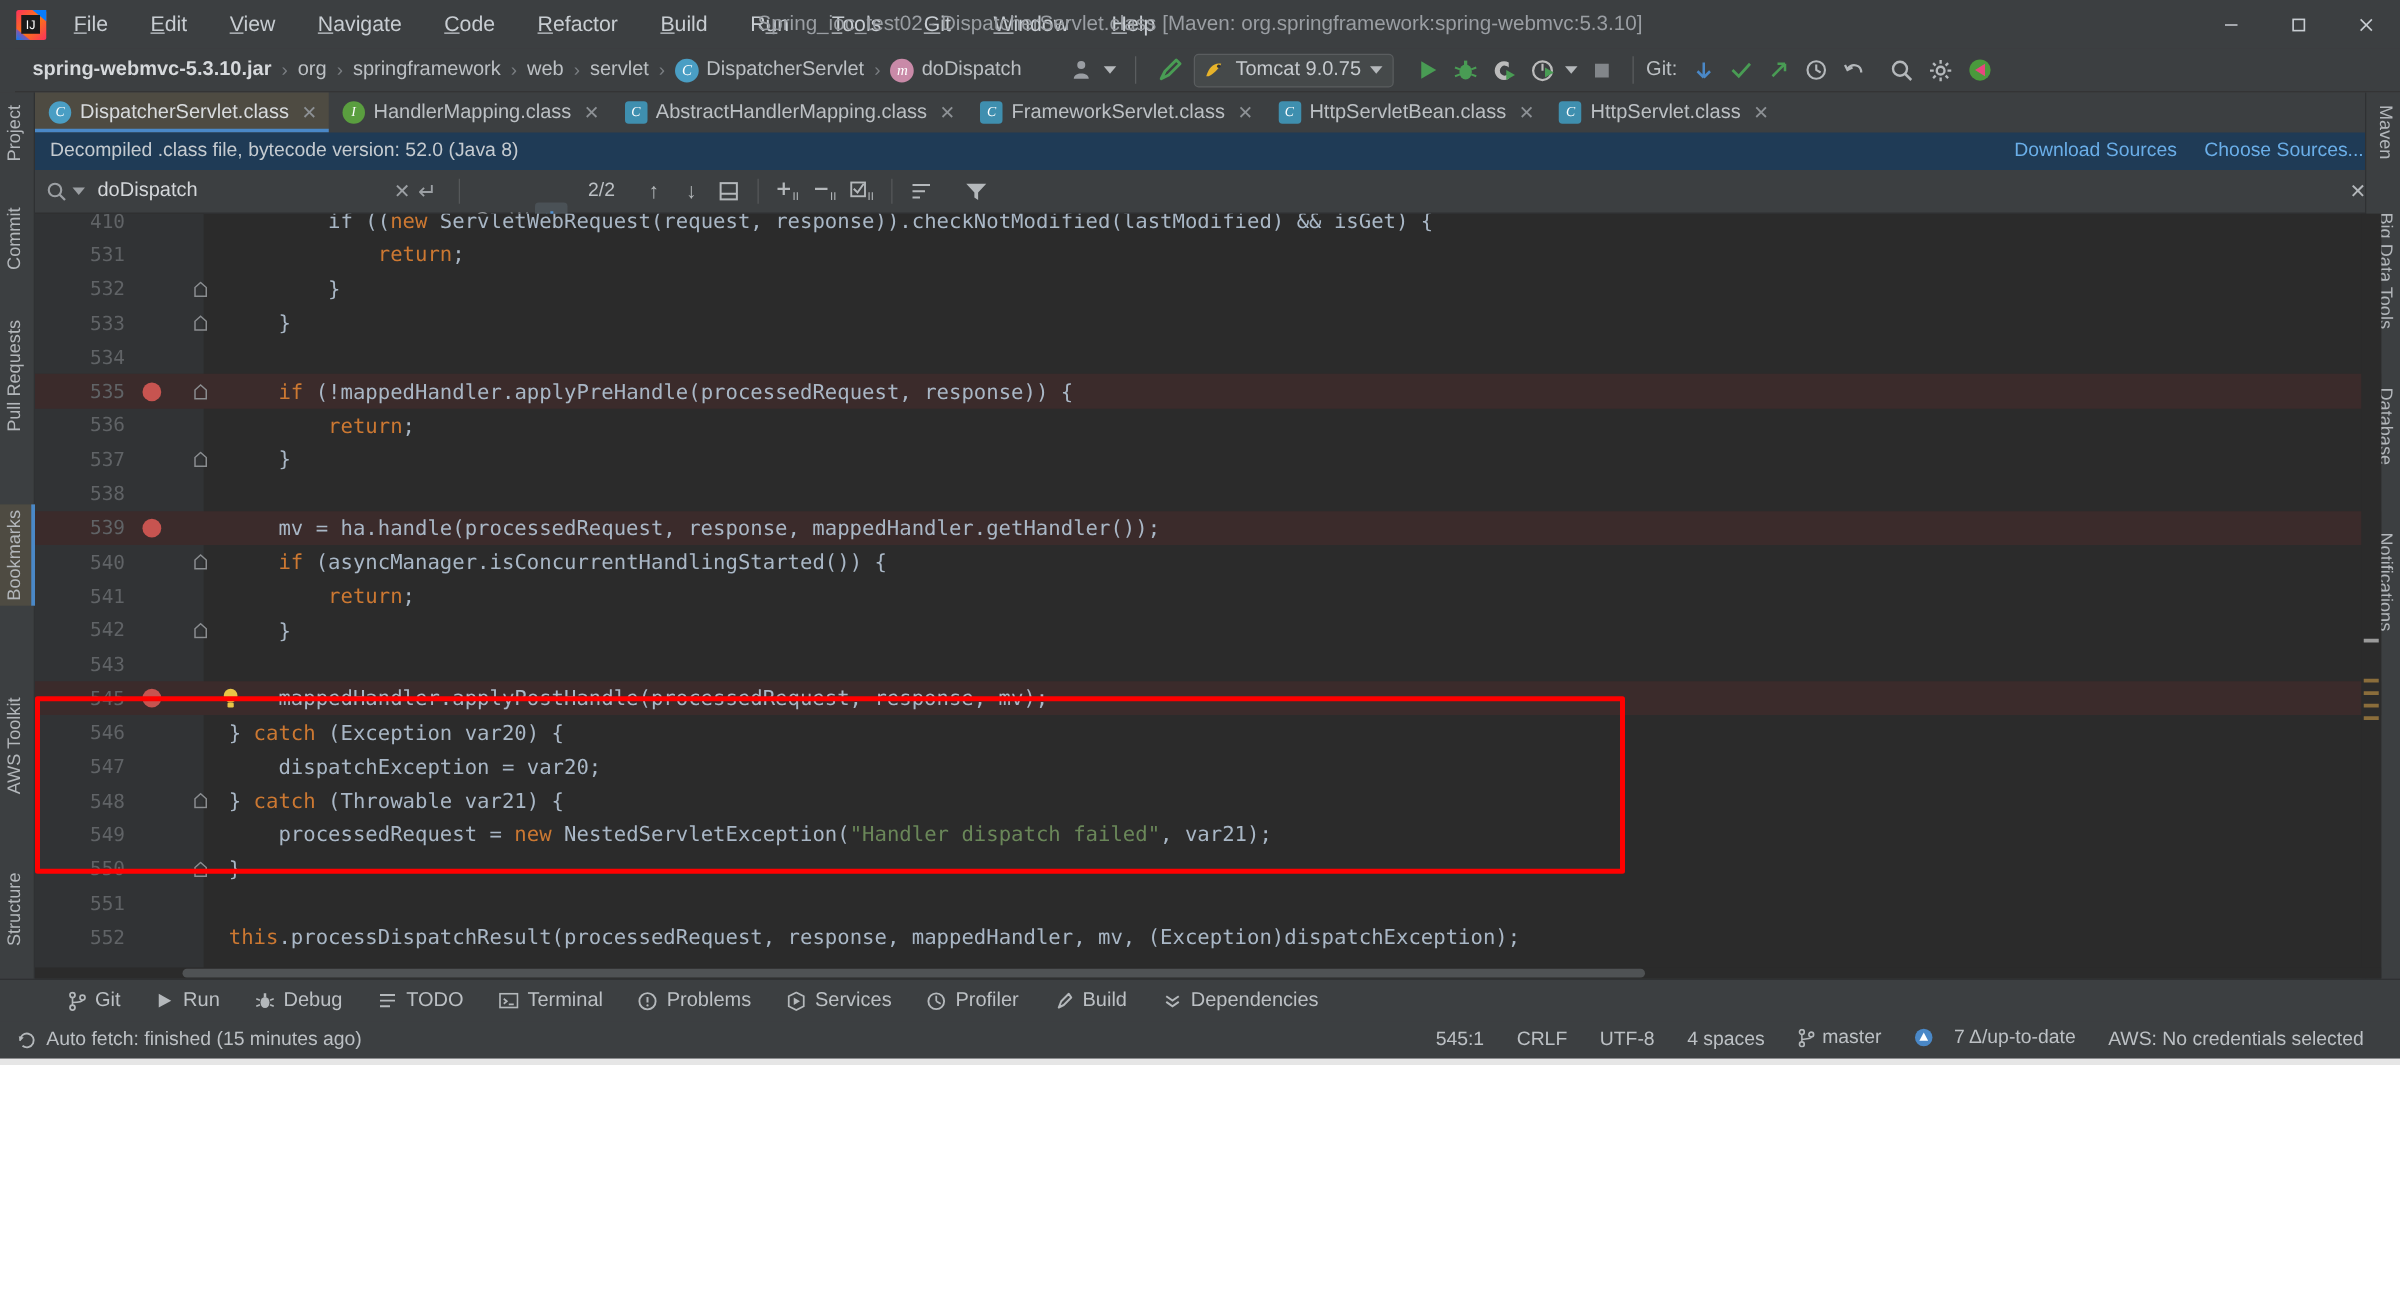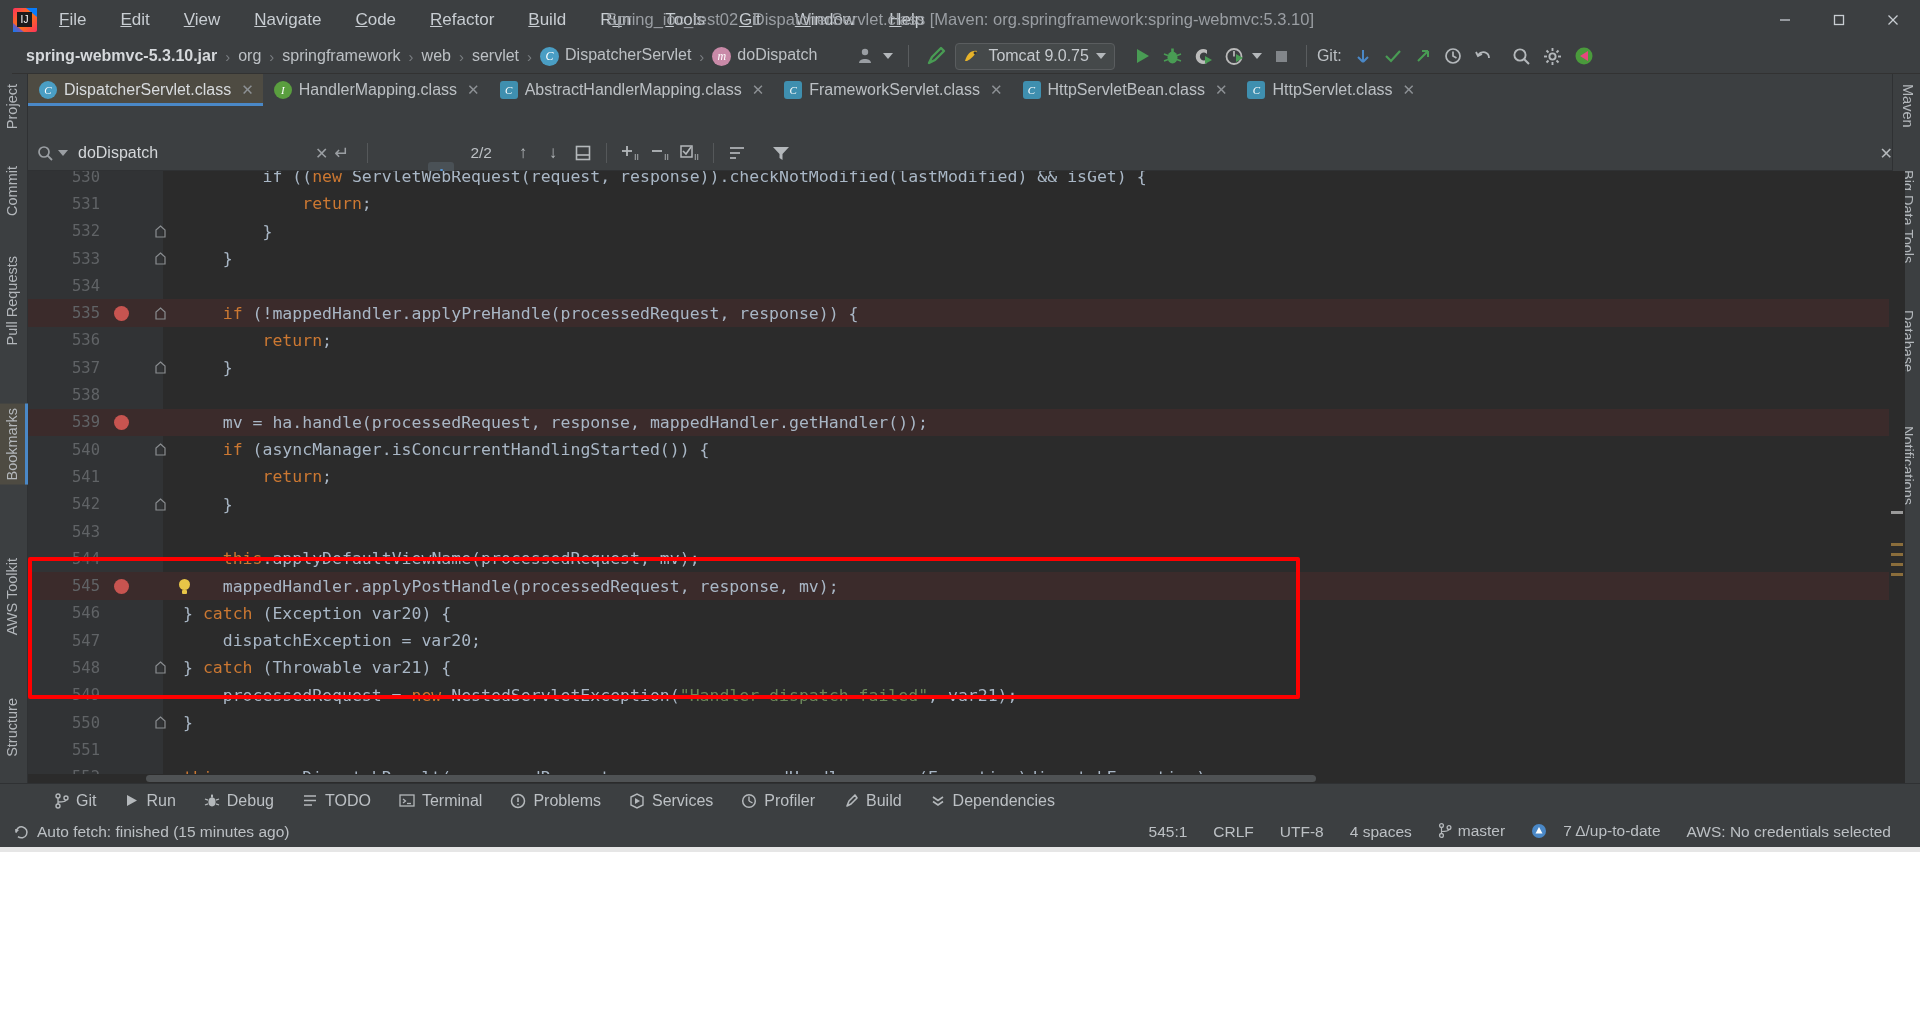--- a/index.html
+++ b/index.html
@@ -416,20 +416,27 @@
       <span class="tab-x">✕</span>
     </div>
     <div class="tab">
       <span class="tab-ic cp">C</span>
       <span>HttpServlet.class</span>
       <span class="tab-x">✕</span>
     </div>
     <div class="tabs-more">⋮</div>
   </div>
 
+  <div class="notifbar">
+    <span>Decompiled .class file, bytecode version: 52.0 (Java 8)</span>
+    <span class="notif-links">
+      <a href="#">Download Sources</a>
+      <a href="#">Choose Sources...</a>
+    </span>
+  </div>
 
   <div class="findbar">
     <div class="find-input-wrap">
       <svg width="19" height="19" viewBox="0 0 19 19">
           <circle cx="8" cy="8" r="5" fill="none" stroke="#9b9fa3" stroke-width="1.7"></circle>
           <line x1="11.6" y1="11.6" x2="16" y2="16" stroke="#9b9fa3" stroke-width="1.8"></line>
         </svg>
       <span class="caret" style="border-top-color:#9b9fa3;margin-left:3px;"></span>
       <span class="find-text">doDispatch</span>
       <span style="margin-left:auto; color:#9b9fa3; font-size:16px; padding-right:6px;">✕</span>
@@ -517,21 +524,21 @@
       <span>Database</span>
     </div>
     <div class="vtab right" style="top:348px;">
       <span>Notifications</span>
     </div>
   </div>
 
   <div class="editor">
     <div class="gutter"></div>
     <div class="code-area" id="code-area" style="top: -8px;">
-        <div class="line"><span class="ln">530</span><span class="code"><span class="txt">        if ((</span><span class="kw">new </span><span class="txt">ServletWebRequest(request, response)).checkNotModified(lastModified) &amp;&amp; isGet) {</span></span></div>
+        <div class="line"><span class="ln">410</span><span class="code"><span class="txt">        if ((</span><span class="kw">new </span><span class="txt">ServletWebRequest(request, response)).checkNotModified(lastModified) &amp;&amp; isGet) {</span></span></div>
         <div class="line"><span class="ln">531</span><span class="code"><span class="txt">            </span><span class="kw">return</span><span class="txt">;</span></span></div>
         <div class="line"><span class="ln">532</span><span class="fold"><svg width="11" height="13" viewBox="0 0 11 13">
               <path d="M5.5 1 L10 5 L10 12 L1 12 L1 5 Z" fill="none" stroke="#8a8d90" stroke-width="1.2"></path>
             </svg></span><span class="code"><span class="txt">        }</span></span></div>
         <div class="line"><span class="ln">533</span><span class="fold"><svg width="11" height="13" viewBox="0 0 11 13">
               <path d="M5.5 1 L10 5 L10 12 L1 12 L1 5 Z" fill="none" stroke="#8a8d90" stroke-width="1.2"></path>
             </svg></span><span class="code"><span class="txt">    }</span></span></div>
         <div class="line"><span class="ln">534</span><span class="code"></span></div>
         <div class="line hl"><span class="ln">535</span><span class="bp"></span><span class="fold"><svg width="11" height="13" viewBox="0 0 11 13">
               <path d="M5.5 1 L10 5 L10 12 L1 12 L1 5 Z" fill="none" stroke="#8a8d90" stroke-width="1.2"></path>
@@ -543,21 +550,20 @@
         <div class="line"><span class="ln">538</span><span class="code"></span></div>
         <div class="line hl"><span class="ln">539</span><span class="bp"></span><span class="code"><span class="txt">    mv = ha.handle(processedRequest, response, mappedHandler.getHandler());</span></span></div>
         <div class="line"><span class="ln">540</span><span class="fold"><svg width="11" height="13" viewBox="0 0 11 13">
               <path d="M5.5 1 L10 5 L10 12 L1 12 L1 5 Z" fill="none" stroke="#8a8d90" stroke-width="1.2"></path>
             </svg></span><span class="code"><span class="txt">    </span><span class="kw">if</span><span class="txt"> (asyncManager.isConcurrentHandlingStarted()) {</span></span></div>
         <div class="line"><span class="ln">541</span><span class="code"><span class="txt">        </span><span class="kw">return</span><span class="txt">;</span></span></div>
         <div class="line"><span class="ln">542</span><span class="fold"><svg width="11" height="13" viewBox="0 0 11 13">
               <path d="M5.5 1 L10 5 L10 12 L1 12 L1 5 Z" fill="none" stroke="#8a8d90" stroke-width="1.2"></path>
             </svg></span><span class="code"><span class="txt">    }</span></span></div>
         <div class="line"><span class="ln">543</span><span class="code"></span></div>
-        <div class="line"><span class="ln">544</span><span class="code"><span class="txt">    </span><span class="kw">this</span><span class="txt">.applyDefaultViewName(processedRequest, mv);</span></span></div>
         <div class="line hl"><span class="ln">545</span><span class="bp"></span><span class="bulb"><svg width="17" height="19" viewBox="0 0 17 19">
               <circle cx="8.5" cy="7.5" r="5.5" fill="#e8c547"></circle>
               <rect x="6" y="13" width="5" height="4" rx="1" fill="#e8c547"></rect>
             </svg></span><span class="code"><span class="txt">    mappedHandler.applyPostHandle(processedRequest, response, mv);</span></span></div>
         <div class="line"><span class="ln">546</span><span class="code"><span class="txt">} </span><span class="kw">catch</span><span class="txt"> (Exception var20) {</span></span></div>
         <div class="line"><span class="ln">547</span><span class="code"><span class="txt">    dispatchException = var20;</span></span></div>
         <div class="line"><span class="ln">548</span><span class="fold"><svg width="11" height="13" viewBox="0 0 11 13">
               <path d="M5.5 1 L10 5 L10 12 L1 12 L1 5 Z" fill="none" stroke="#8a8d90" stroke-width="1.2"></path>
             </svg></span><span class="code"><span class="txt">} </span><span class="kw">catch</span><span class="txt"> (Throwable var21) {</span></span></div>
         <div class="line"><span class="ln">549</span><span class="code"><span class="txt">    processedRequest = </span><span class="kw">new </span><span class="txt">NestedServletException(</span><span class="str">"Handler dispatch failed"</span><span class="txt">, var21);</span></span></div>

